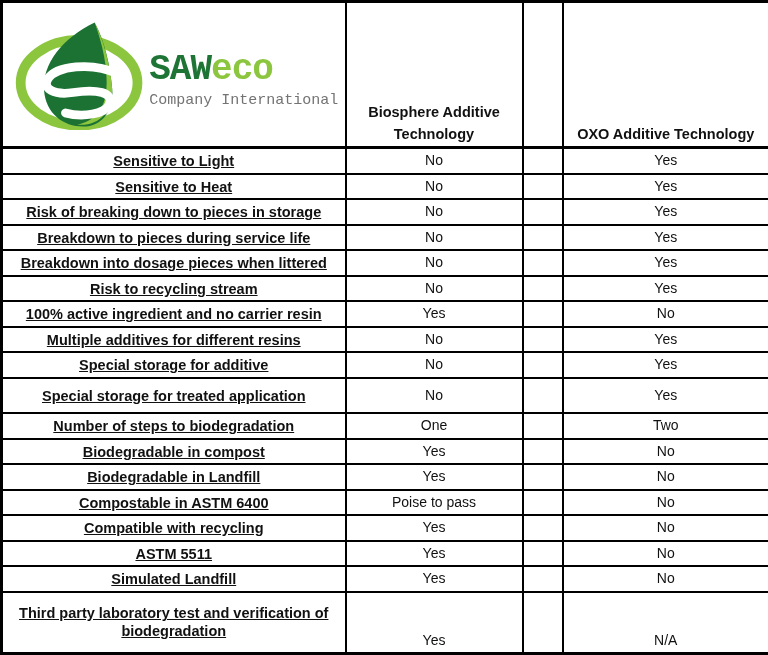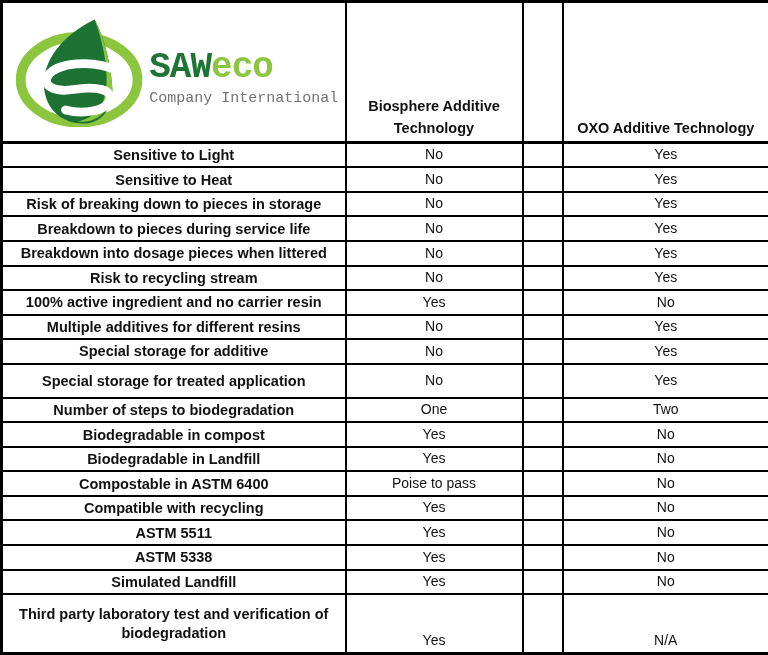--- a/index.html
+++ b/index.html
@@ -71,20 +71,21 @@
   .brand-secondary { color: #8CC63F; }
   .brand-tagline {
     font-size: 15px;
     color: #737373;
     margin-top: 4px;
     white-space: nowrap;
   }
   td.label-cell {
     font-weight: bold;
     font-size: 14.5px;
+    text-decoration: underline;
   }
   tr.data-row td { height: 21px; }
   tr.tall-row td { height: 30px; }
   tr.extra-tall-row td { height: 50px; }
   tr.extra-tall-row td.value-cell {
     vertical-align: bottom;
     padding-bottom: 3px;
   }
 </style>
 </head>
@@ -207,26 +208,20 @@
     <td class="spacer-cell"></td>
     <td class="value-cell">No</td>
   </tr>
       <tr class="data-row">
     <td class="label-cell">ASTM 5511</td>
     <td class="value-cell">Yes</td>
     <td class="spacer-cell"></td>
     <td class="value-cell">No</td>
   </tr>
       <tr class="data-row">
-    <td class="label-cell">ASTM 5338</td>
-    <td class="value-cell">Yes</td>
-    <td class="spacer-cell"></td>
-    <td class="value-cell">No</td>
-  </tr>
-      <tr class="data-row">
     <td class="label-cell">Simulated Landfill</td>
     <td class="value-cell">Yes</td>
     <td class="spacer-cell"></td>
     <td class="value-cell">No</td>
   </tr>
       <tr class="data-row extra-tall-row">
     <td class="label-cell">Third party laboratory test and verification of biodegradation</td>
     <td class="value-cell">Yes</td>
     <td class="spacer-cell"></td>
     <td class="value-cell">N/A</td>

